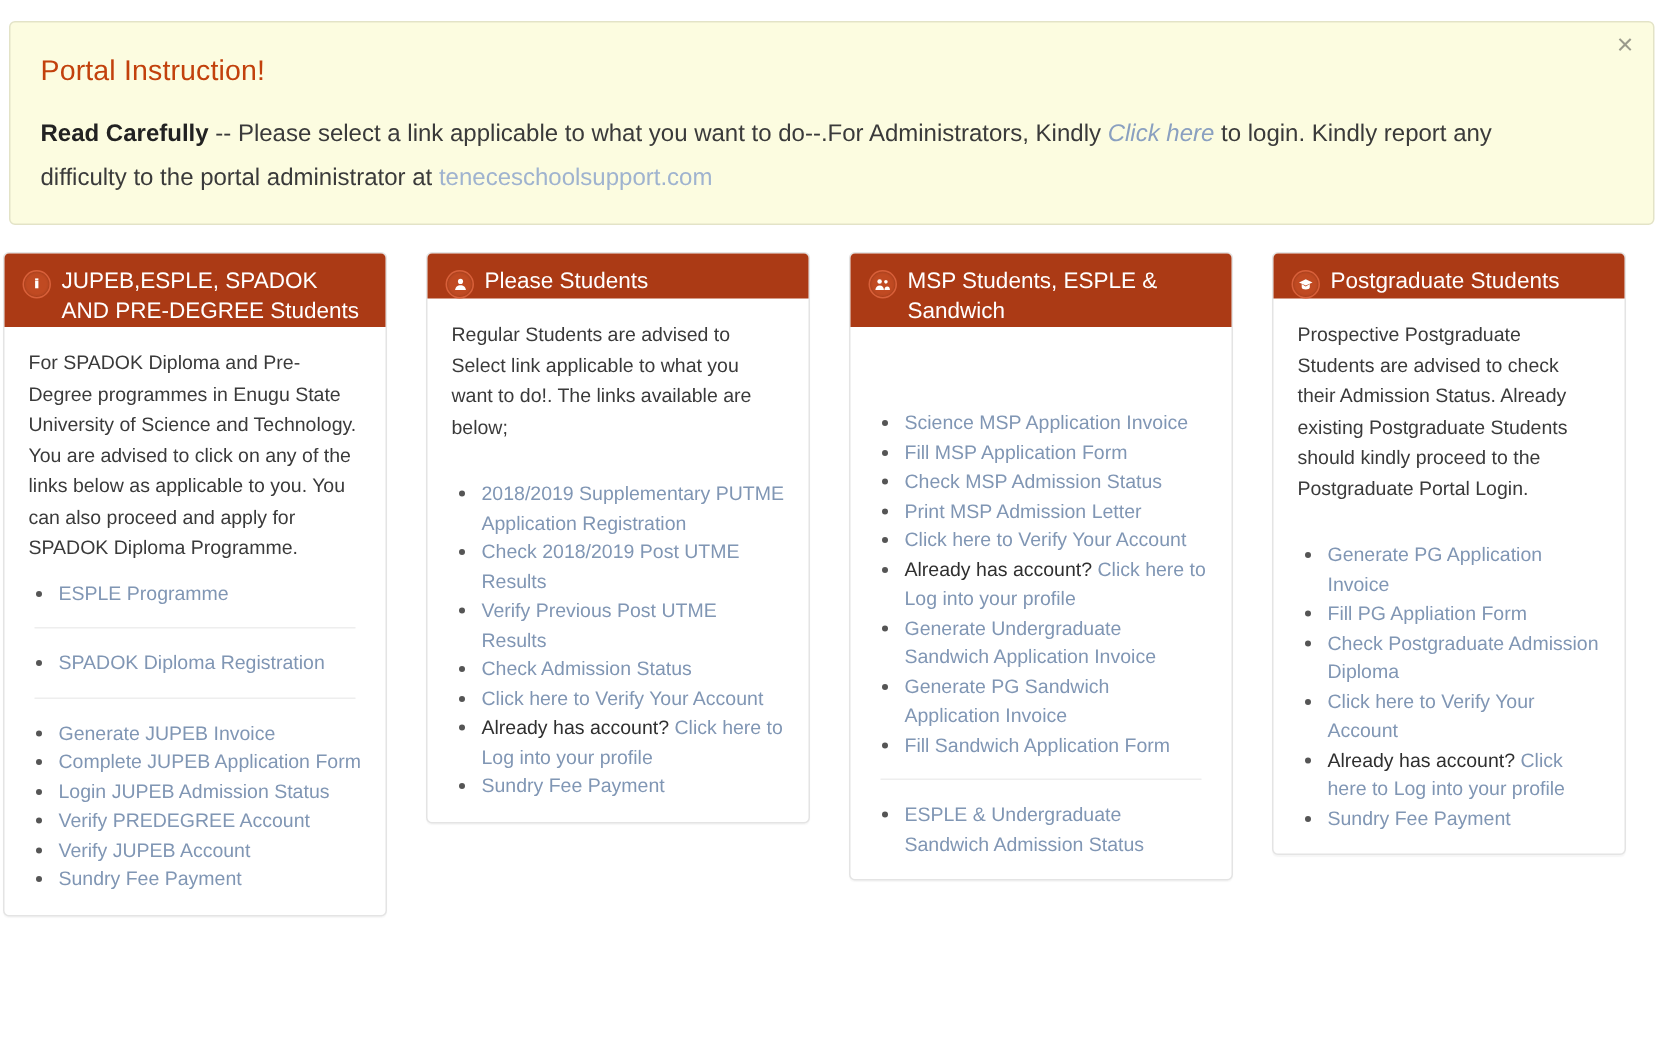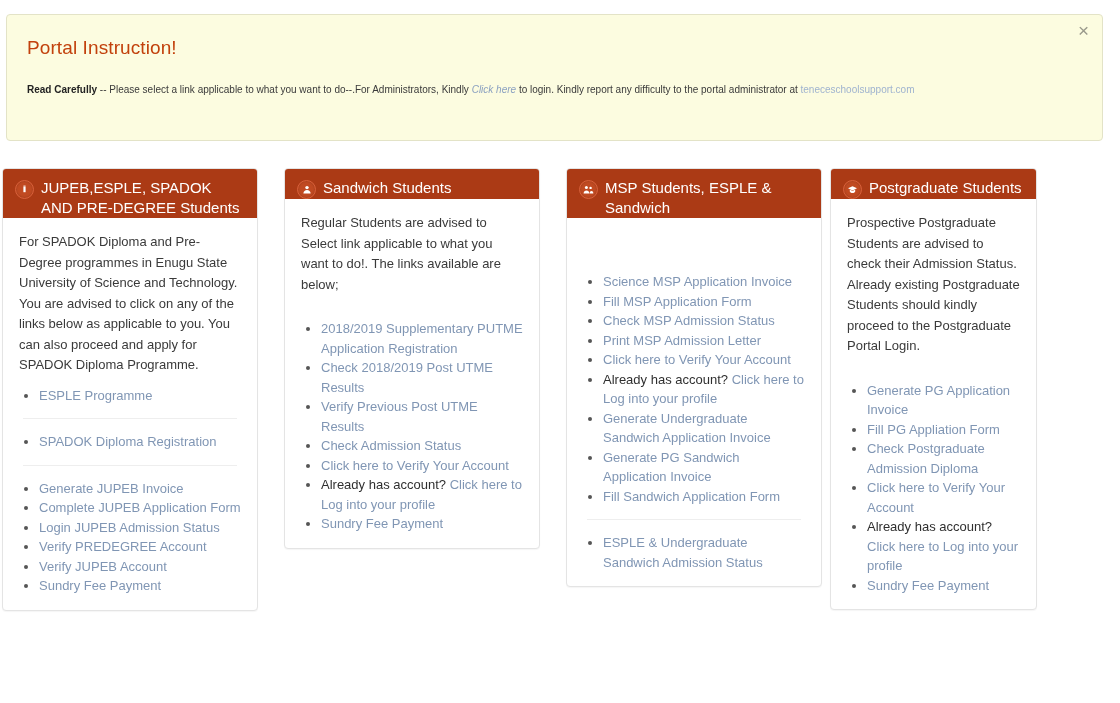--- a/index.html
+++ b/index.html
@@ -42,21 +42,21 @@
   }
   .alert-title {
     font-size: 19px;
     font-weight: 400;
     color: #c2410c;
     margin: 8px 0 0 2px;
     letter-spacing: 0.1px;
   }
   .alert-body {
     margin: 16px 0 0 2px;
-    font-size: 10px;
+    font-size: 16px;
     line-height: 29px;
     color: #3a3a3a;
     max-width: 1010px;
   }
   .alert-body b { font-weight: bold; color: #222; }
   .alert-link {
     color: #8aa0c0;
     font-style: italic;
     text-decoration: none;
     cursor: pointer;
@@ -80,21 +80,21 @@
   .panel {
     background: #ffffff;
     border: 1px solid #e4e4e4;
     border-radius: 4px;
     box-sizing: border-box;
     box-shadow: 0 1px 1px rgba(0,0,0,0.04);
   }
   .p1 { width: 256px; margin-left: 2px; }
   .p2 { width: 256px; margin-left: 26px; }
   .p3 { width: 256px; margin-left: 26px; }
-  .p4 { width: 207px; margin-left: 8px; }
+  .p4 { width: 236px; margin-left: 26px; }
 
   .panel-head {
     background: #ab3a15;
     color: #ffffff;
     border-top-left-radius: 3px;
     border-top-right-radius: 3px;
     padding: 9px 12px 0 12px;
     font-size: 15px;
     line-height: 20px;
     display: flex;
@@ -201,21 +201,21 @@
   </div>
 
   <div class="panel p2">
     <div class="panel-head">
       <span class="hicon">
         <svg width="10" height="9" viewBox="0 0 10 9">
             <circle cx="5" cy="2.6" r="1.7" fill="#fff"></circle>
             <path d="M1.4 8.4c0-2 1.7-3.3 3.6-3.3s3.6 1.3 3.6 3.3z" fill="#fff"></path>
           </svg>
       </span>
-      <span class="head-text">Sandwich Students</span>
+      <span class="head-text">Please Students</span>
     </div>
     <div class="panel-body">
       <p class="panel-desc">Regular Students are advised to Select link applicable to what you want to do!. The links available are below;</p>
       <div class="spacer-top"></div>
       <ul class="panel-list">
         <li><a class="lnk" href="#">2018/2019 Supplementary PUTME Application Registration</a></li>
         <li><a class="lnk" href="#">Check 2018/2019 Post UTME Results</a></li>
         <li><a class="lnk" href="#">Verify Previous Post UTME Results</a></li>
         <li><a class="lnk" href="#">Check Admission Status</a></li>
         <li><a class="lnk" href="#">Click here to Verify Your Account</a></li>

